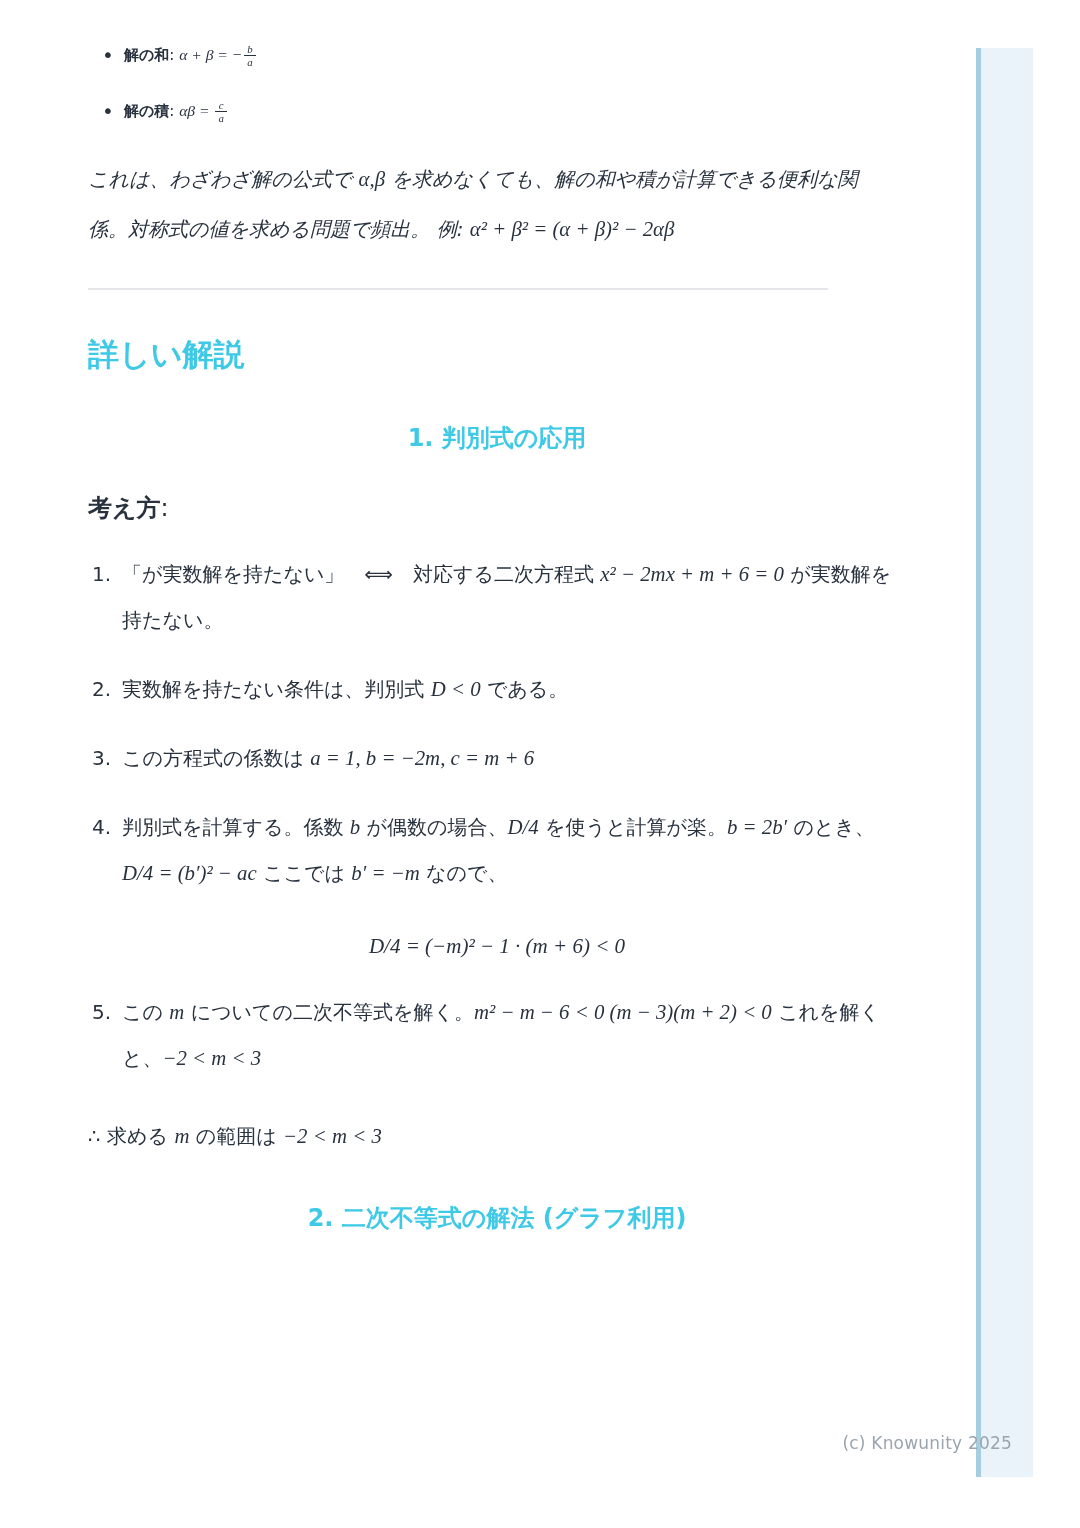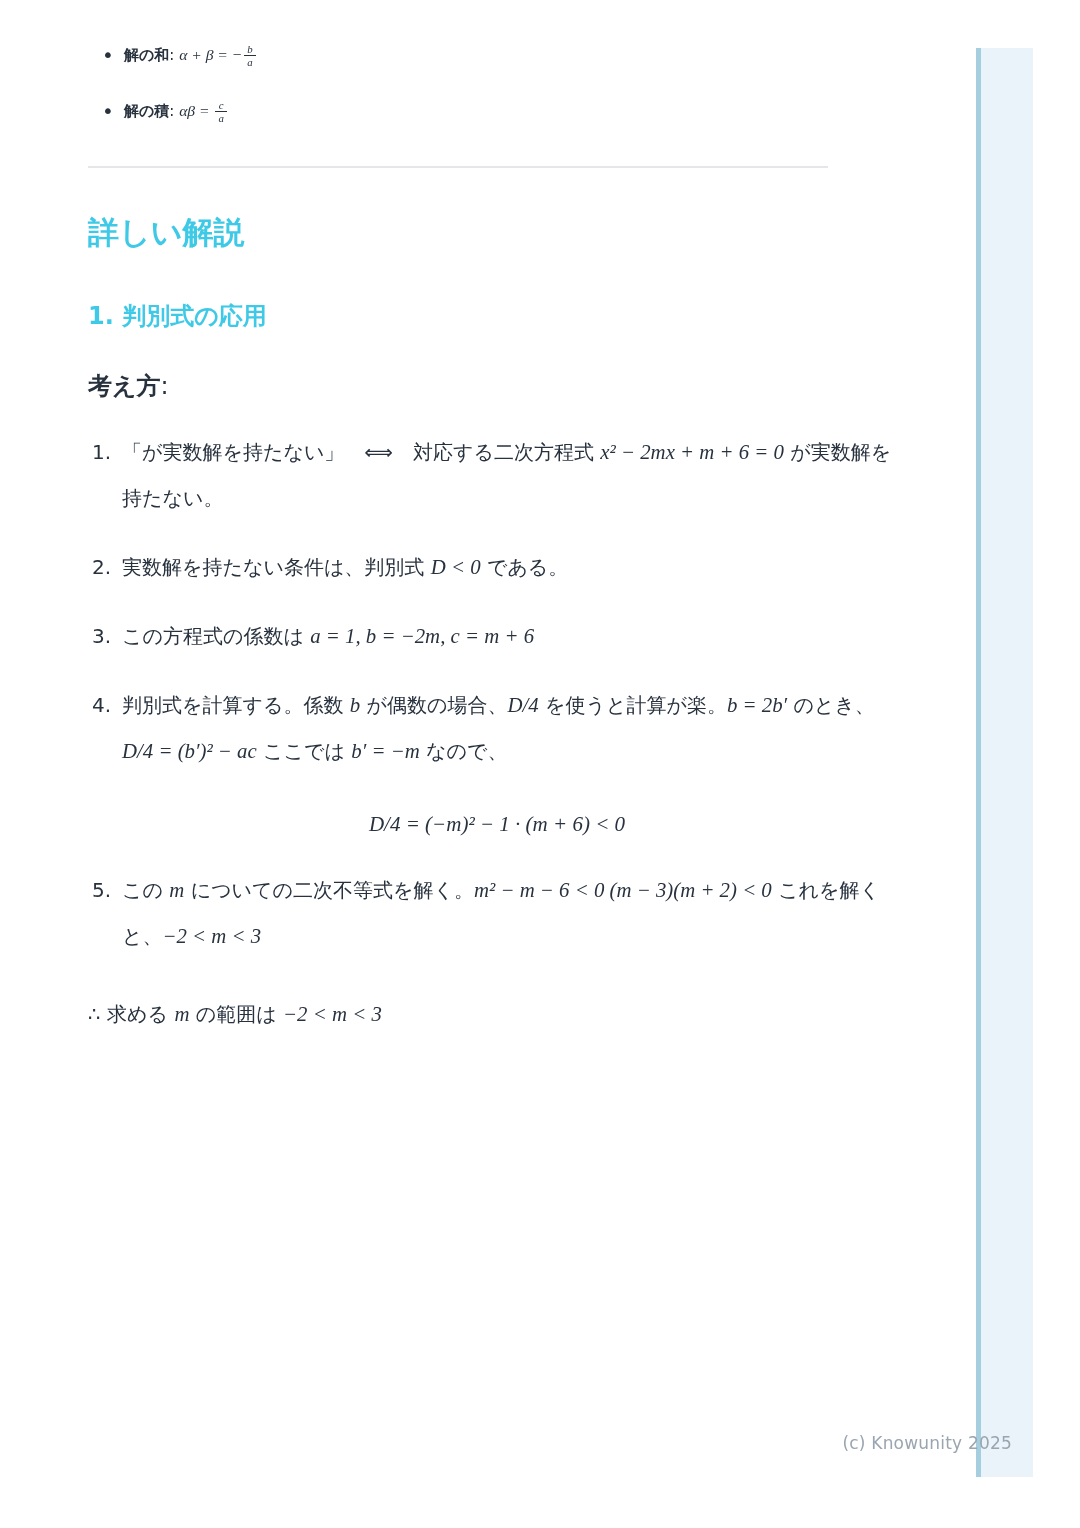--- a/index.html
+++ b/index.html
@@ -66,21 +66,21 @@
     width:740px;height:0;border:none;
     border-top:2px solid var(--divider);
     margin:34px 0 0 0;
   }
   h2.sec{
     margin:46px 0 0 0;color:var(--accent);
     font-size:31px;font-weight:700;line-height:1.2;
   }
   h3.sub{
     margin:50px 0 0 0;color:var(--accent);
-    font-size:24px;font-weight:700;line-height:1.25;
+    font-size:24px;font-weight:700;line-height:1.25;text-align:center;
   }
   p.body{
     margin:30px 0 0 0;font-size:20px;line-height:52px;
   }
   p.tight{margin:34px 0 0 0;}
   p.label-line{margin:40px 0 0 0;font-size:24px;line-height:30px;}
   ol.steps{
     list-style:none;margin:28px 0 0 0;padding:0;
     counter-reset:n;
   }
@@ -118,20 +118,23 @@
           </span>
       </li>
       <li>
         <strong>解の積</strong><span>: </span><span class="math">αβ = </span><span class="frac math">
             <span class="num">c</span>
             <span class="den">a</span>
           </span>
       </li>
     </ul>
 
+    <p class="intro">
+      <span>これは、わざわざ解の公式で </span><span class="math">α,β</span><span> を求めなくても、解の和や積が計算できる便利な関係。対称式の値を求める問題で頻出。 例: </span><span class="math">α² + β² = (α + β)² − 2αβ</span>
+    </p>
 
     <hr class="divider">
 
     <h2 class="sec">詳しい解説</h2>
 
     <h3 class="sub">1. 判別式の応用</h3>
 
 
 
     <p class="label-line">
@@ -154,15 +157,16 @@
       </li>
       <li>
         <span>この </span><span class="math">m</span><span> についての二次不等式を解く。</span><span class="math">m² − m − 6 &lt; 0 (m − 3)(m + 2) &lt; 0</span><span> これを解くと、</span><span class="math">−2 &lt; m &lt; 3</span>
       </li>
     </ol>
 
     <p class="conclusion">
       <span>∴</span><span> 求める </span><span class="math">m</span><span> の範囲は </span><span class="math">−2 &lt; m &lt; 3</span>
     </p>
 
+    <h3 class="sub">2. 二次不等式の解法 (グラフ利用)</h3>
 
   </main>
 </div>
 
 </body></html>

